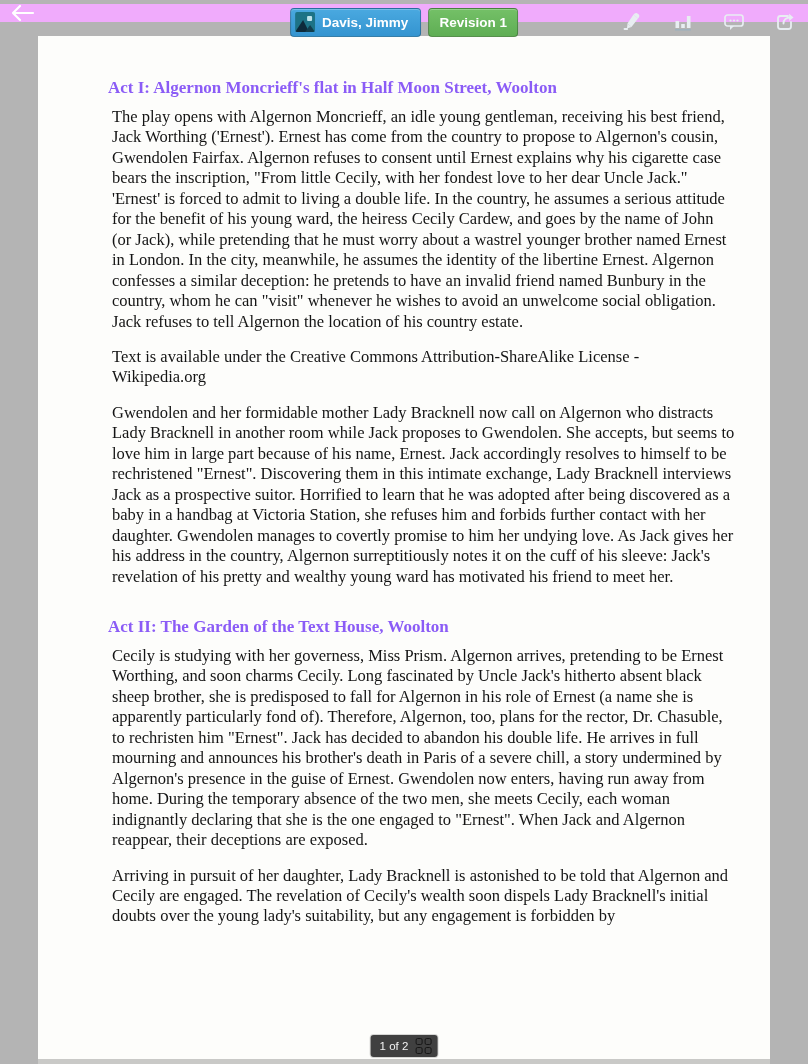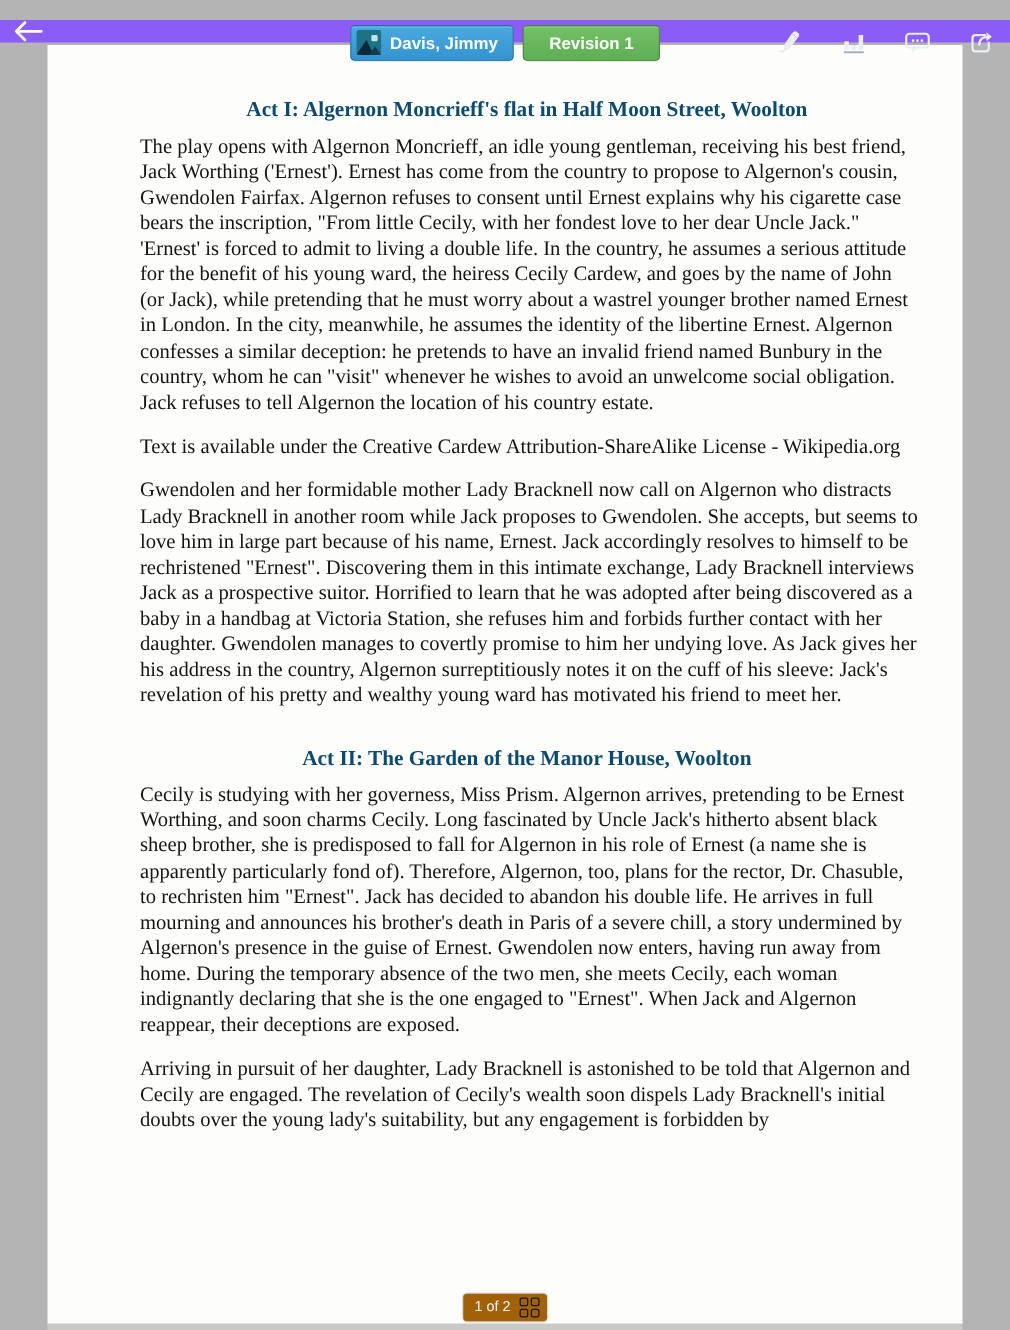--- a/index.html
+++ b/index.html
@@ -6,38 +6,38 @@
   body{
     width:808px;height:1064px;
     background:#b4b4b4;
     position:relative;
     overflow:hidden;
     font-family:"Liberation Sans",sans-serif;
     -webkit-font-smoothing:antialiased;
   }
   
   .topbar{
-    position:absolute;top:16px;left:0;right:0;height:18px;
-    background:#8b5cf6;
+    position:absolute;top:4px;left:0;right:0;height:18px;
+    background:#f0abfc;
     display:flex;align-items:center;
     z-index:20;
   }
   .back-btn{
     width:44px;height:36px;display:flex;align-items:center;justify-content:center;
     cursor:pointer;background:none;border:none;padding:0;
   }
   .center-group{
     position:absolute;left:50%;top:0;transform:translateX(-50%);
     height:36px;display:flex;align-items:center;gap:7px;
   }
   .pill-btn{
     height:27px;border-radius:4px;
     display:flex;align-items:center;
     color:#fff;font-size:13.5px;font-weight:bold;
-    padding:0 20px;border:1px solid rgba(0,0,0,.25);
+    padding:0 10px;border:1px solid rgba(0,0,0,.25);
     box-shadow:inset 0 1px 0 rgba(255,255,255,.25);
     cursor:pointer;
   }
   .user-btn{background:linear-gradient(#4aa9e0,#3494d0);gap:7px;padding:0 12px 0 4px;}
   .rev-btn{background:linear-gradient(#74c067,#5fae54);}
   .avatar{
     width:20px;height:20px;border-radius:2px;overflow:hidden;flex:0 0 auto;
     display:block;
   }
   .icon-group{
@@ -57,28 +57,28 @@
     position:absolute;bottom:0;left:38px;width:732px;height:5px;
     background:#c9c9c7;
   }
   .doc{
     padding:42px 35px 0 70px;
     font-family:"Liberation Serif","DejaVu Serif",serif;
     font-size:16.5px;line-height:20.45px;color:#141414;
     text-align:left;
   }
   .doc h3{
-    font-size:17px;line-height:20px;margin:30px 0 9px 0;color:#0c4a6e;text-align:center;
+    font-size:17px;line-height:20px;margin:30px 0 9px 0;color:#8b5cf6;
   }
   .doc h3:first-child{margin-top:0;}
   .doc p{margin:0 0 15px 4px;}
   
   .page-indicator{
     position:absolute;left:50%;bottom:7px;transform:translateX(-50%);
-    background:#a16207;border-radius:3px;
+    background:#404040;border-radius:3px;
     display:flex;align-items:center;gap:7px;
     padding:3px 6px 3px 9px;
     z-index:30;cursor:pointer;
     box-shadow:0 0 0 1px rgba(0,0,0,.15);
     text-align:center;
   }
   .page-indicator .label{
     color:#f2f2f2;font-size:11.5px;line-height:14px;
   }
   .grid-icon{
@@ -148,23 +148,23 @@
         <path d="M15.2 2.8 L19.5 6.4 L15.2 10 Z" fill="#e8eef2"></path>
       </svg>
     </button>
   </div>
 </div>
 
 <div class="page">
   <div class="doc">
       <h3>Act I: Algernon Moncrieff's flat in Half Moon Street, Woolton</h3>
       <p>The play opens with Algernon Moncrieff, an idle young gentleman, receiving his best friend, Jack Worthing ('Ernest'). Ernest has come from the country to propose to Algernon's cousin, Gwendolen Fairfax. Algernon refuses to consent until Ernest explains why his cigarette case bears the inscription, "From little Cecily, with her fondest love to her dear Uncle Jack." 'Ernest' is forced to admit to living a double life. In the country, he assumes a serious attitude for the benefit of his young ward, the heiress Cecily Cardew, and goes by the name of John (or Jack), while pretending that he must worry about a wastrel younger brother named Ernest in London. In the city, meanwhile, he assumes the identity of the libertine Ernest. Algernon confesses a similar deception: he pretends to have an invalid friend named Bunbury in the country, whom he can "visit" whenever he wishes to avoid an unwelcome social obligation. Jack refuses to tell Algernon the location of his country estate.</p>
-      <p>Text is available under the Creative Cardew Attribution-ShareAlike License - Wikipedia.org</p>
+      <p>Text is available under the Creative Commons Attribution-ShareAlike License - Wikipedia.org</p>
       <p>Gwendolen and her formidable mother Lady Bracknell now call on Algernon who distracts Lady Bracknell in another room while Jack proposes to Gwendolen. She accepts, but seems to love him in large part because of his name, Ernest. Jack accordingly resolves to himself to be rechristened "Ernest". Discovering them in this intimate exchange, Lady Bracknell interviews Jack as a prospective suitor. Horrified to learn that he was adopted after being discovered as a baby in a handbag at Victoria Station, she refuses him and forbids further contact with her daughter. Gwendolen manages to covertly promise to him her undying love. As Jack gives her his address in the country, Algernon surreptitiously notes it on the cuff of his sleeve: Jack's revelation of his pretty and wealthy young ward has motivated his friend to meet her.</p>
-      <h3>Act II: The Garden of the Manor House, Woolton</h3>
+      <h3>Act II: The Garden of the Text House, Woolton</h3>
       <p>Cecily is studying with her governess, Miss Prism. Algernon arrives, pretending to be Ernest Worthing, and soon charms Cecily. Long fascinated by Uncle Jack's hitherto absent black sheep brother, she is predisposed to fall for Algernon in his role of Ernest (a name she is apparently particularly fond of). Therefore, Algernon, too, plans for the rector, Dr. Chasuble, to rechristen him "Ernest". Jack has decided to abandon his double life. He arrives in full mourning and announces his brother's death in Paris of a severe chill, a story undermined by Algernon's presence in the guise of Ernest. Gwendolen now enters, having run away from home. During the temporary absence of the two men, she meets Cecily, each woman indignantly declaring that she is the one engaged to "Ernest". When Jack and Algernon reappear, their deceptions are exposed.</p>
       <p>Arriving in pursuit of her daughter, Lady Bracknell is astonished to be told that Algernon and Cecily are engaged. The revelation of Cecily's wealth soon dispels Lady Bracknell's initial doubts over the young lady's suitability, but any engagement is forbidden by</p>
     </div>
 </div>
 <div class="page-bottom-edge"></div>
 
 <div class="page-indicator">
   <span class="label">1 of 2</span>
   <span class="grid-icon">
     <span></span>

